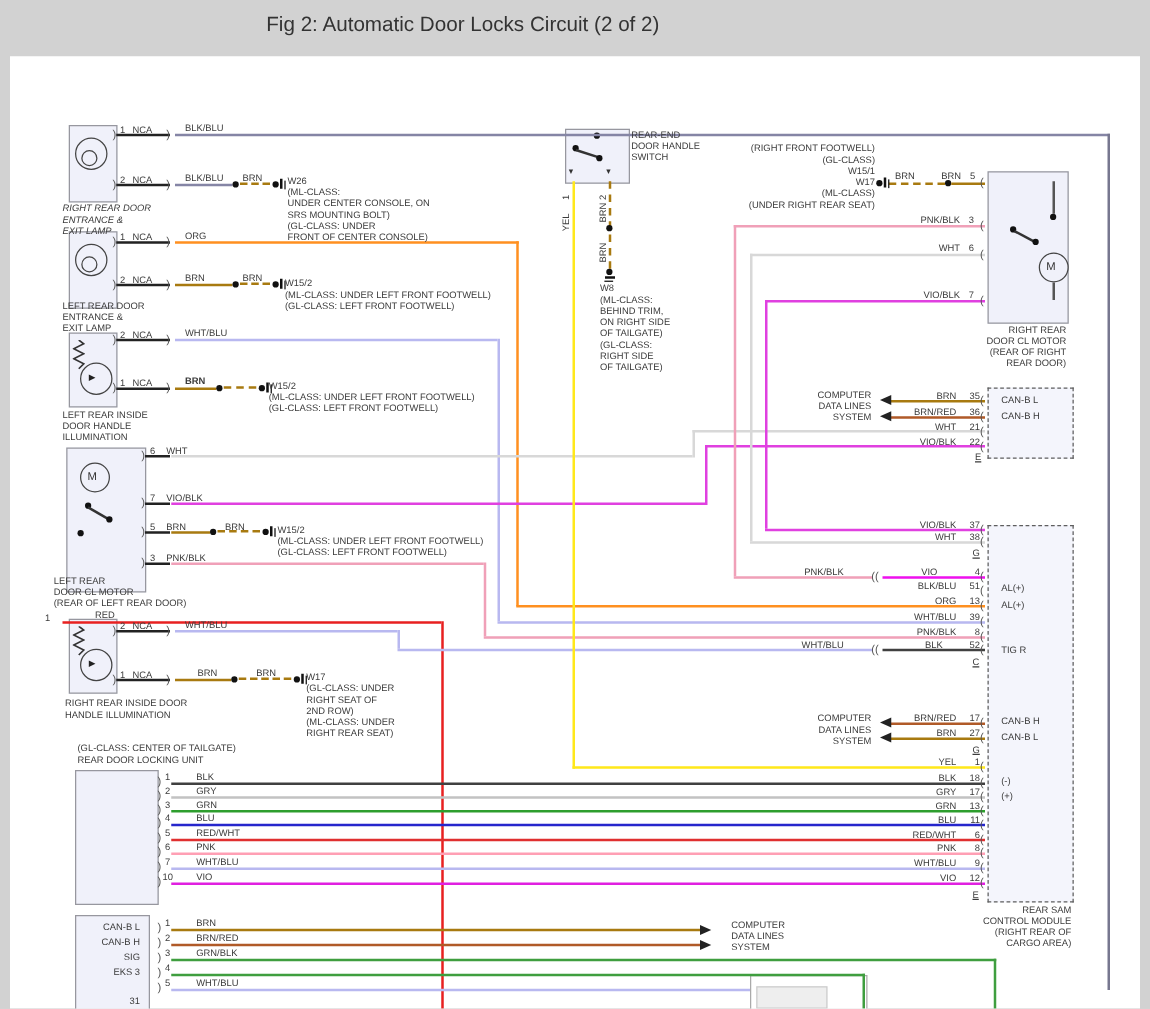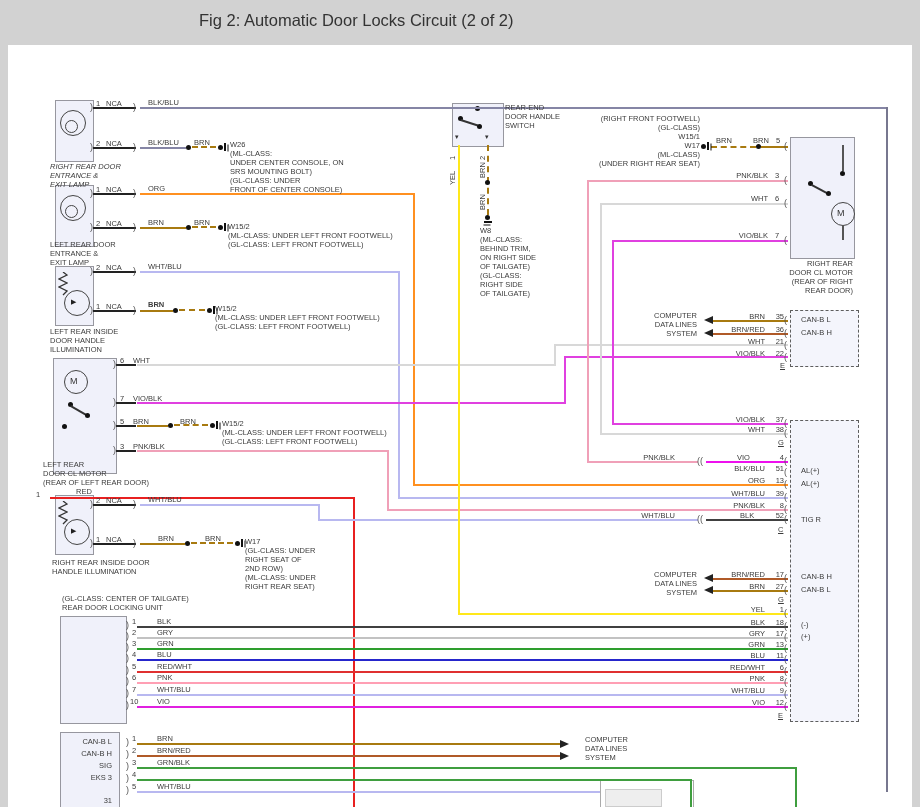--- a/index.html
+++ b/index.html
@@ -28,21 +28,21 @@
   .circ{position:absolute;border:1.4px solid #444;border-radius:50%;background:#f0f1fa;}
   .diag{position:absolute;height:1.5px;background:#333;transform-origin:0 0;}
   .mtxt{position:absolute;font-size:9px;color:#333;}
   .led{position:absolute;font-size:7px;color:#222;}
   .dn{position:absolute;font-size:7px;color:#333;}
 </style>
 </head>
 <body>
 
 <div id="stage">
-  <div class="ttl" style="left:199px;top:11px;text-align:center;">Fig 2: Automatic Door Locks Circuit (2 of 2)</div>
+  <div class="ttl" style="left:213px;top:11px;text-align:center;">Fig 2: Automatic Door Locks Circuit (2 of 2)</div>
   <div id="page"></div>
 
   <div class="box" style="left:55px;top:100px;width:37px;height:60px;"></div>
   <div class="circ" style="left:60px;top:110px;width:24px;height:24px;"></div>
   <div class="circ" style="left:65px;top:120px;width:11px;height:11px;background:transparent;"></div>
 
   <div class="box" style="left:55px;top:185px;width:37px;height:60px;"></div>
   <div class="circ" style="left:60px;top:195px;width:24px;height:24px;"></div>
   <div class="circ" style="left:65px;top:205px;width:11px;height:11px;background:transparent;"></div>
 
@@ -496,13 +496,17 @@
   <span class="t tr" style="left:690px;top:674px;width:75px;">PNK</span>
   <span class="t tr" style="left:768px;top:674px;width:16px;">8</span>
   <span class="brk" style="left:784px;top:678px;">(</span>
   <span class="t tr" style="left:690px;top:686px;width:75px;">WHT/BLU</span>
   <span class="t tr" style="left:768px;top:686px;width:16px;">9</span>
   <span class="brk" style="left:784px;top:690px;">(</span>
   <span class="t tr" style="left:690px;top:698px;width:75px;">VIO</span>
   <span class="t tr" style="left:768px;top:698px;width:16px;">12</span>
   <span class="brk" style="left:784px;top:702px;">(</span>
   <span class="t cl" style="left:778px;top:711px;">E</span>
+  <span class="t tr" style="left:720px;top:723px;width:137px;">REAR SAM
+CONTROL MODULE
+(RIGHT REAR OF
+CARGO AREA)</span>
 </div>
 
 </body></html>

